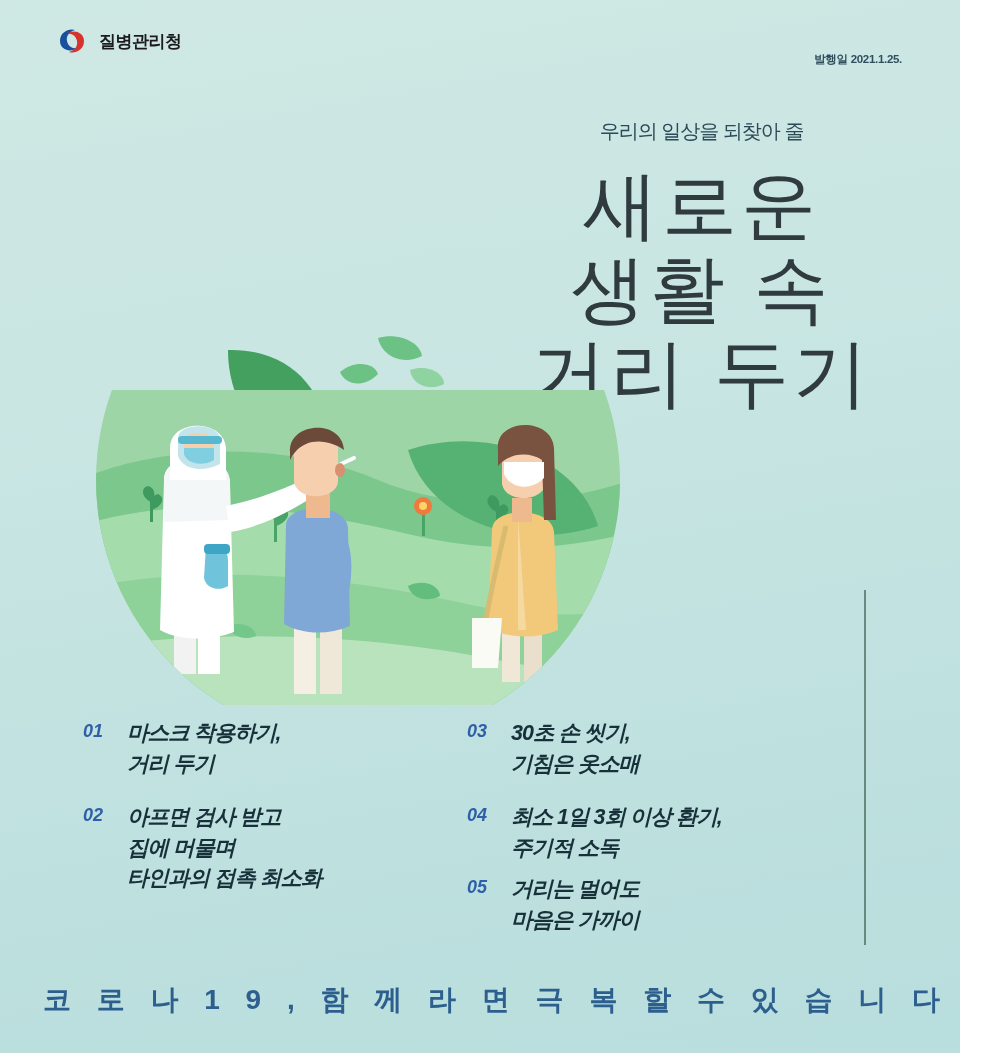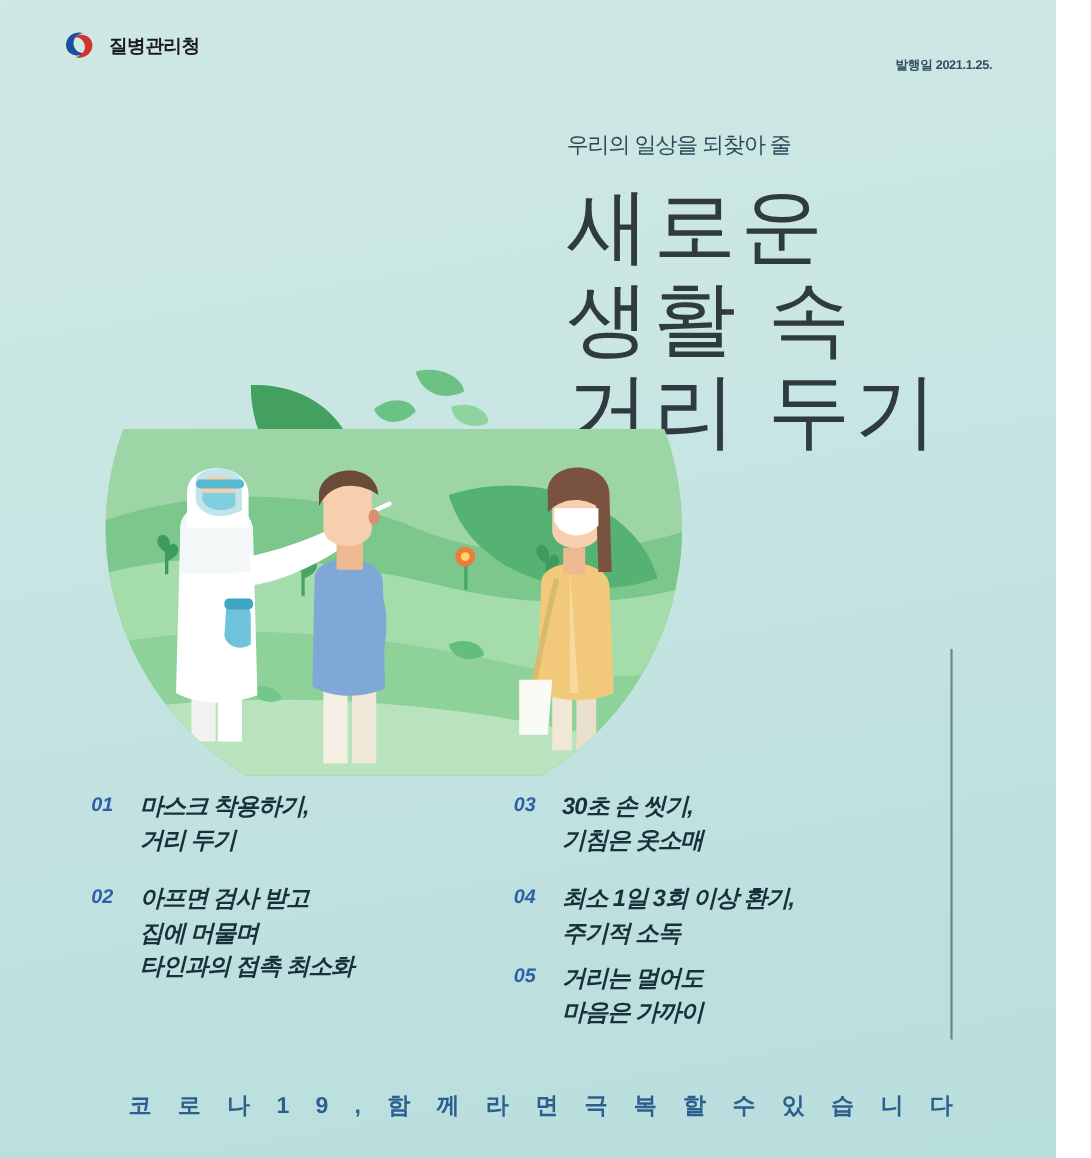--- a/index.html
+++ b/index.html
@@ -26,22 +26,22 @@
   .gov-emblem svg{display:block;}
   .gov-name{
     font-size:17px;font-weight:bold;color:#1b1b1b;letter-spacing:-0.5px;
   }
   .issue-date{
     position:absolute;top:52px;right:58px;
     font-size:11.5px;font-weight:bold;color:#2f4f5e;letter-spacing:-0.3px;
   }
   
   .title-block{
-    position:absolute;right:104px;top:118px;
-    text-align:left;
+    position:absolute;right:88px;top:118px;
+    text-align:center;
   }
   .eyebrow{
     font-size:20px;color:#2b4a58;letter-spacing:-1px;margin-bottom:18px;
     font-weight:normal;
   }
   .big-title-line{
     font-size:75px;line-height:1.12;color:#2f3b3f;letter-spacing:4px;
     font-weight:normal;white-space:nowrap;
   }
   
@@ -66,21 +66,21 @@
     font-size:21.5px;line-height:1.42;color:#17303a;font-weight:bold;letter-spacing:-1px;white-space:pre-line;
   }
   #rule-0{left:83px;top:12px;}
   #rule-1{left:83px;top:96px;}
   #rule-2{left:467px;top:12px;}
   #rule-3{left:467px;top:96px;justify-content:space-between;}
   #rule-4{left:467px;top:168px;}
   
   .footer{
     position:absolute;left:0;bottom:34px;width:992px;text-align:center;
-    font-size:21px;font-weight:bold;color:#2d5f8e;letter-spacing:9px;
+    font-size:28px;font-weight:bold;color:#2d5f8e;letter-spacing:9px;
   }
   .footer-bar{
     position:absolute;left:0;bottom:0;width:992px;height:6px;background:#bcdedc;
   }
 </style>
 </head>
 <body>
 
 <div class="poster">
 

